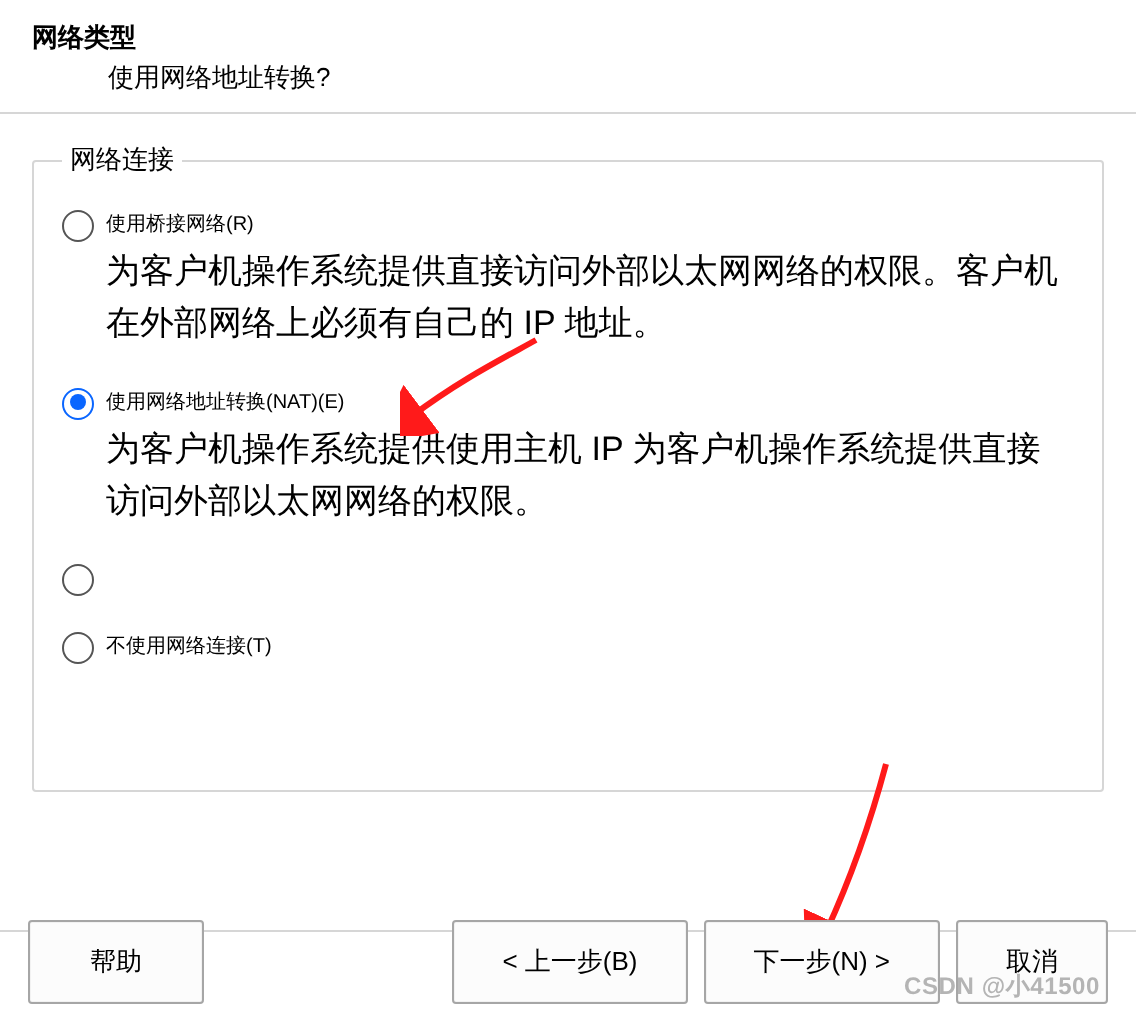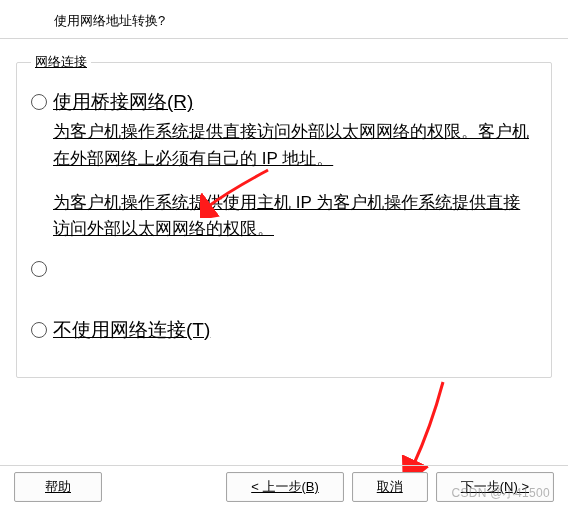--- a/index.html
+++ b/index.html
@@ -33,21 +33,20 @@
     padding: 14px 16px 0 16px;
   }
   fieldset.group {
     border: 1px solid #d6d6d6;
     border-radius: 2px;
     padding: 12px 14px 28px 14px;
     margin: 0;
     height: 325px;
     box-sizing: border-box;
     position: relative;
-    text-decoration: underline;
   }
   fieldset.group legend {
     padding: 0 4px;
     font-size: 13px;
   }
   .option {
     margin: 4px 0 18px 0;
     line-height: 1.6;
   }
   .option:last-child {
@@ -76,21 +75,21 @@
     content: "";
     position: absolute;
     top: 2.5px;
     left: 2.5px;
     width: 8px;
     height: 8px;
     background: #0a66ff;
     border-radius: 50%;
   }
   .option-label {
-    font-size: 19px;
+    font-size: 10px;
   }
   .option-desc {
     font-size: 17px;
     padding-left: 22px;
     padding-right: 2px;
     line-height: 1.55;
   }
   .footer {
     position: absolute;
     bottom: 10px;
@@ -109,77 +108,82 @@
   }
   .btn {
     font-family: inherit;
     font-size: 13px;
     padding: 4px 24px;
     background: #fcfcfc;
     border: 1px solid #a6a6a6;
     border-radius: 2px;
     box-shadow: 0 0 0 0.5px rgba(0,0,0,0.04) inset;
     min-width: 90px;
-    height: 30px;
+    height: 42px;
     box-sizing: border-box;
     text-align: center;
-    text-decoration: underline;
   }
   .spacer { flex: 1; }
   .footer .btn + .btn { margin-left: 8px; }
   .btn.help { min-width: 88px; }
   .btn.back { min-width: 102px; }
   .btn.next { min-width: 102px; }
   .btn.cancel { min-width: 62px; }
 
   .arrow {
     position: absolute;
     pointer-events: none;
   }
   .watermark {
     position: absolute;
     bottom: 10px;
     right: 18px;
     font-size: 12px;
     color: rgba(120,120,120,0.55);
     letter-spacing: 0.3px;
     pointer-events: none;
+    font-weight: bold;
   }
 </style>
 </head>
 <body>
 
 <div class="header">
+  <div class="title">网络类型</div>
   <div class="subtitle">使用网络地址转换?</div>
 </div>
 <div class="divider"></div>
 
 <div class="main">
   <fieldset class="group">
     <legend>网络连接</legend>
 
     <div class="option">
       <div class="option-row">
         <span class="radio" id="r0"></span>
         <span class="option-label">使用桥接网络(R)</span>
       </div>
       <div class="option-desc">为客户机操作系统提供直接访问外部以太网网络的权限。客户机在外部网络上必须有自己的 IP 地址。</div>
     </div>
 
     <div class="option">
+      <div class="option-row">
+        <span class="radio checked" id="r1"></span>
+        <span class="option-label">使用网络地址转换(NAT)(E)</span>
+      </div>
       <div class="option-desc">为客户机操作系统提供使用主机 IP 为客户机操作系统提供直接访问外部以太网网络的权限。</div>
     </div>
 
     <div class="option">
       <div class="option-row">
         <span class="radio" id="r2"></span>
       </div>
     </div>
 
-    <div class="option" style="margin-top:38px;">
+    <div class="option" style="margin-top:18px;">
       <div class="option-row">
         <span class="radio" id="r3"></span>
         <span class="option-label">不使用网络连接(T)</span>
       </div>
       <div class="option-desc"></div>
     </div>
   </fieldset>
 </div>
 
 <svg class="arrow" style="left:200px; top:168px;" width="70" height="50" viewBox="0 0 70 50">
@@ -198,17 +202,17 @@
     </marker>
   </defs>
   <path d="M48,2 C40,32 30,60 18,86" stroke="#ff1a1a" stroke-width="3" fill="none" marker-end="url(#ah2)"></path>
 </svg>
 
 <div class="footer-top-line"></div>
 <div class="footer">
   <button class="btn help">帮助</button>
   <div class="spacer"></div>
   <button class="btn back">&lt; 上一步(B)</button>
+  <button class="btn next">下一步(N) &gt;</button>
   <button class="btn cancel">取消</button>
-  <button class="btn next">下一步(N) &gt;</button>
 </div>
 
 <div class="watermark">CSDN @小41500</div>
 
 </body></html>

